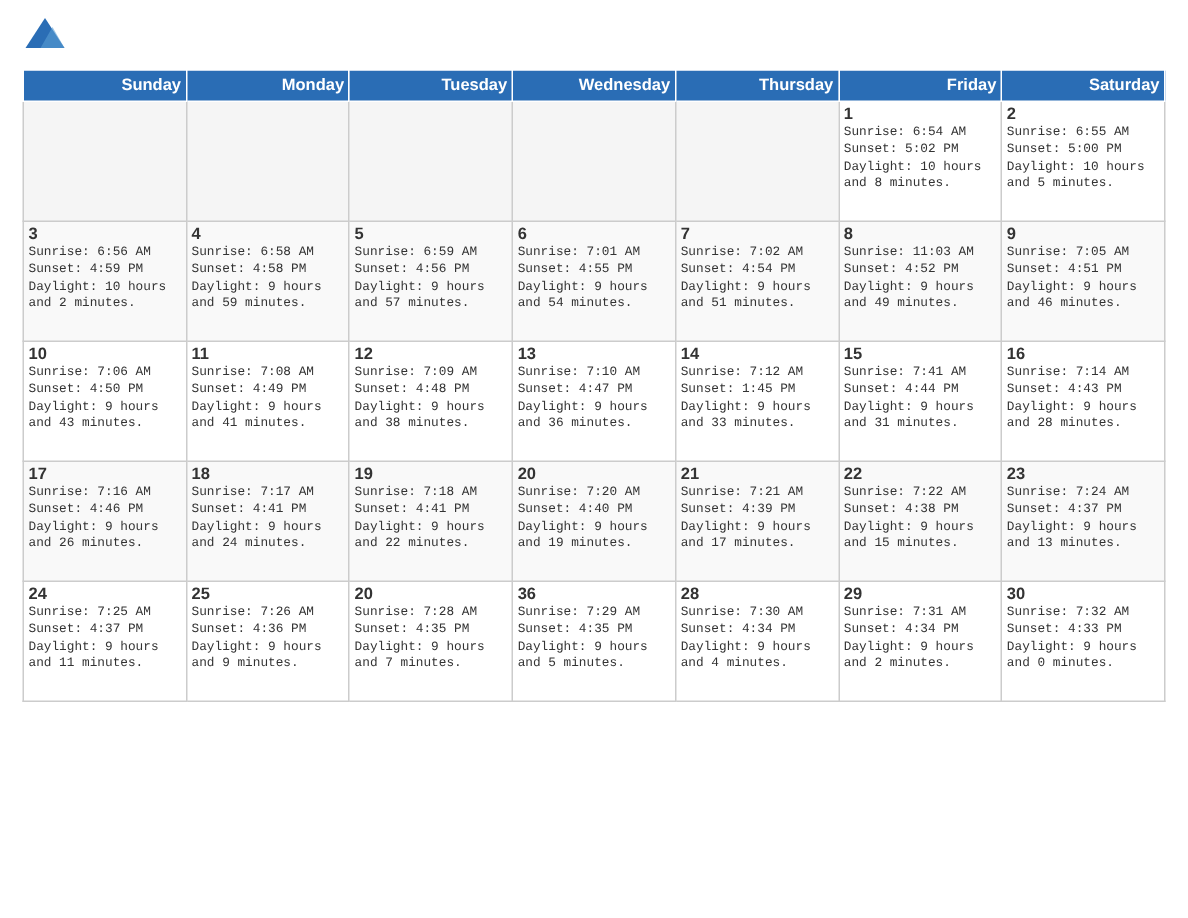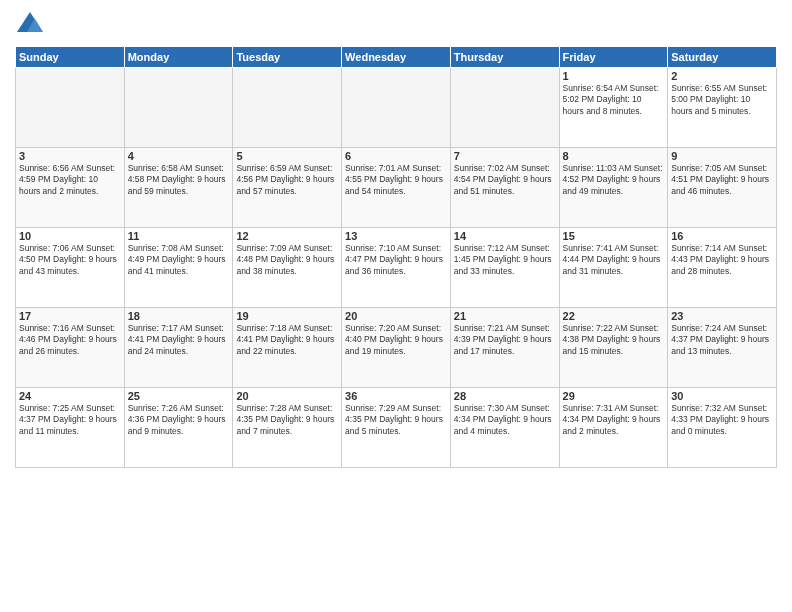--- a/index.html
+++ b/index.html
@@ -61,21 +61,21 @@
       width: 100%;
       border-collapse: collapse;
       table-layout: fixed;
     }
     .calendar th {
       background-color: #2a6db5;
       color: #fff;
       font-size: 11px;
       font-weight: bold;
       padding: 4px 3px;
-      text-align: left;
+      text-align: right;
       border: 1px solid #fff;
     }
     .calendar td {
       vertical-align: top;
       border: 1px solid #ccc;
       padding: 2px 3px;
       font-size: 9px;
       color: #333;
       background: #fff;
       height: 80px;
@@ -86,20 +86,21 @@
     .day-num {
       font-size: 11px;
       font-weight: bold;
       display: block;
       margin-bottom: 1px;
     }
     .day-info {
       font-size: 8.5px;
       line-height: 1.35;
       color: #333;
+      font-family: Liberation Mono, monospace;
     }
     tr:nth-child(even) td:not(.empty) {
       background: #f9f9f9;
     }
   </style>
 </head>
 <body>
 
 <div class="page">
   <div class="header">

